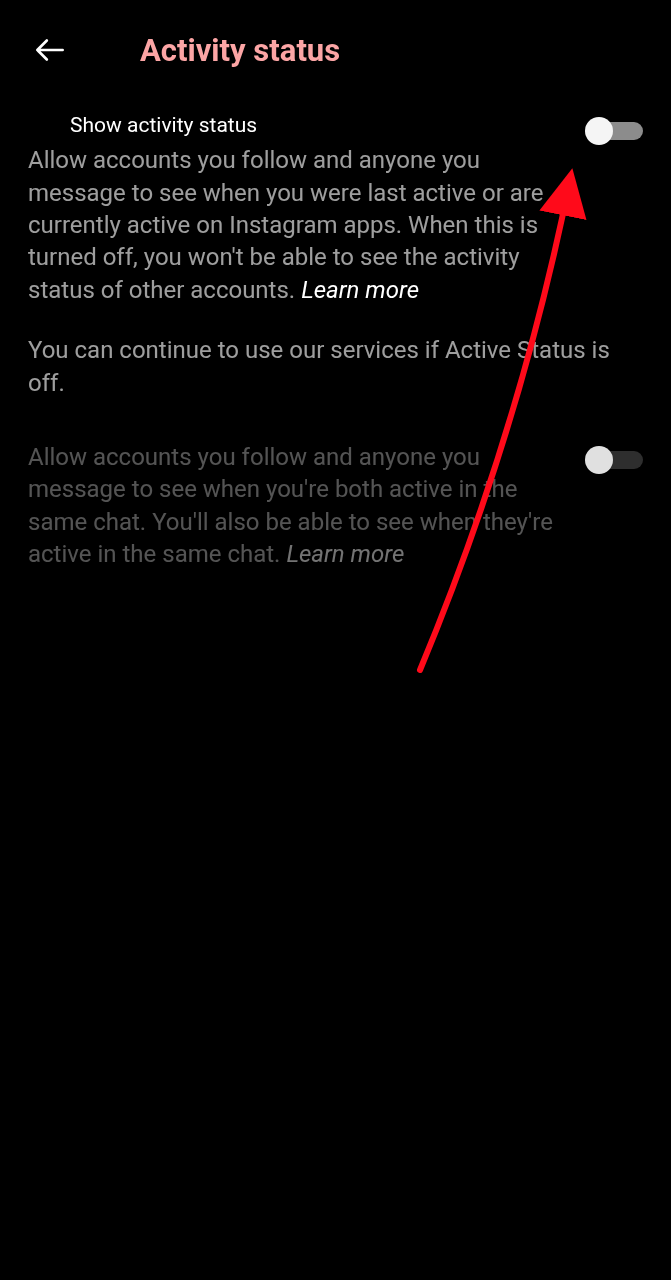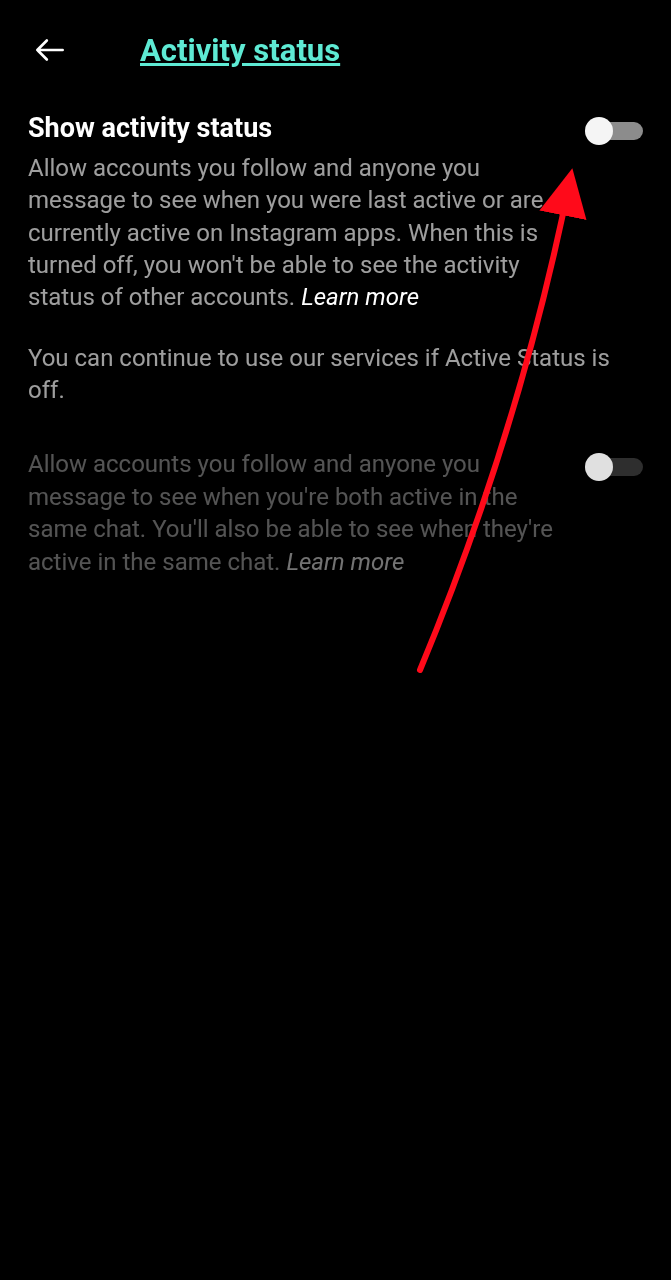--- a/index.html
+++ b/index.html
@@ -33,45 +33,45 @@
       width: 38px;
       height: 38px;
       stroke: #fff;
       stroke-width: 2.5;
       fill: none;
     }
     .page-title {
       font-size: 31px;
       font-weight: 700;
       margin-left: 68px;
-      color: #5eead4;
-      text-decoration: underline;
+      color: #fca5a5;
     }
     .content {
       padding: 20px 28px 0 28px;
     }
     .setting {
       position: relative;
       margin-bottom: 32px;
     }
     .setting-row {
       display: flex;
       align-items: flex-start;
       justify-content: space-between;
     }
     .setting-text {
       flex: 1;
       padding-right: 24px;
     }
     .setting-title {
-      font-size: 27px;
-      font-weight: 700;
+      font-size: 21px;
+      font-weight: 400;
       color: #fff;
       margin-bottom: 6px;
       line-height: 1.25;
+      margin-left: 42px;
     }
     .setting-desc {
       font-size: 24px;
       color: rgba(255,255,255,0.62);
       line-height: 1.35;
     }
     .learn-more {
       color: #fff;
       font-size: 24px;
       cursor: pointer;

